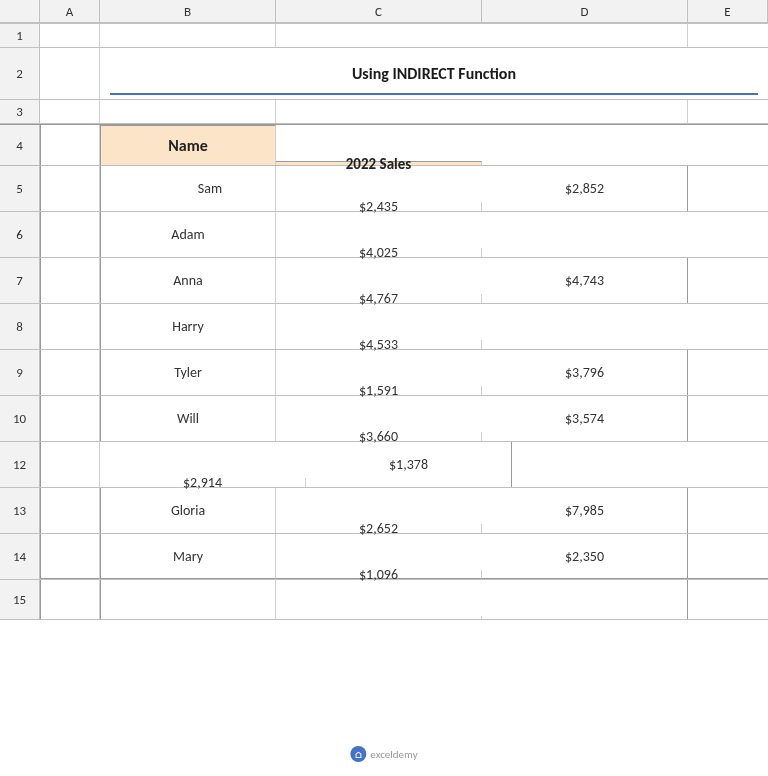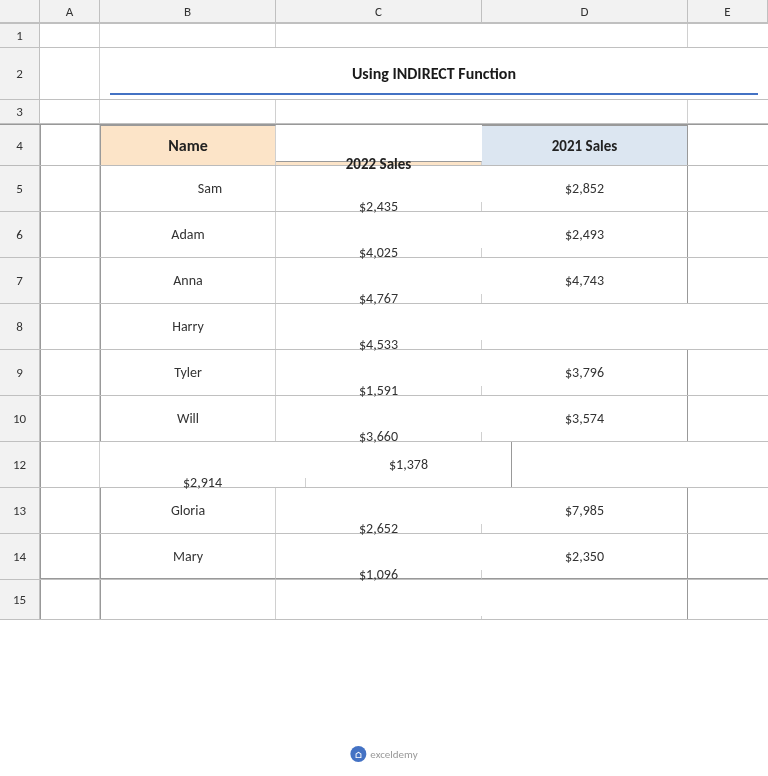--- a/index.html
+++ b/index.html
@@ -217,41 +217,37 @@
 
   <div class="spreadsheet-row row-4 header-row" style="border-top: 1.5px solid #999; border-bottom: 1px solid #bbb;">
     <div class="row-num">4</div>
     <div class="cell cell-a" style="border-left: 1.5px solid #999;"></div>
     <div class="cell cell-b header-name" style="border-left: 1.5px solid #999; font-size:16px;">
       <span>Name</span>
     </div>
     <div class="cell cell-c header-2022" style="font-size:15px;">
       <span>2022 Sales</span>
     </div>
-    <div class="cell cell-d header-2021" style="font-size:15px; border-right: 1.5px solid #999;">
-      <span>2021 Sales</span>
-    </div>
     <div class="cell cell-e"></div>
   </div>
 
   <div id="data-rows-container">
       <div class="spreadsheet-row row-data data-row">
       <div class="row-num">5</div>
       <div class="cell cell-a" style="border-left: 1.5px solid #999; "></div>
       <div class="cell cell-b" style="border-left: 1.5px solid #999; padding-left: 44px; ">Sam</div>
       <div class="cell cell-c" style="">$2,435</div>
       <div class="cell cell-d" style="border-right: 1.5px solid #999; ">$2,852</div>
       <div class="cell cell-e" style=""></div>
     </div>
       <div class="spreadsheet-row row-data data-row">
       <div class="row-num">6</div>
       <div class="cell cell-a" style="border-left: 1.5px solid #999; "></div>
       <div class="cell cell-b" style="border-left: 1.5px solid #999; ">Adam</div>
       <div class="cell cell-c" style="">$4,025</div>
-      <div class="cell cell-d" style="border-right: 1.5px solid #999; ">$2,493</div>
       <div class="cell cell-e" style=""></div>
     </div>
       <div class="spreadsheet-row row-data data-row">
       <div class="row-num">7</div>
       <div class="cell cell-a" style="border-left: 1.5px solid #999; "></div>
       <div class="cell cell-b" style="border-left: 1.5px solid #999; ">Anna</div>
       <div class="cell cell-c" style="">$4,767</div>
       <div class="cell cell-d" style="border-right: 1.5px solid #999; ">$4,743</div>
       <div class="cell cell-e" style=""></div>
     </div>

